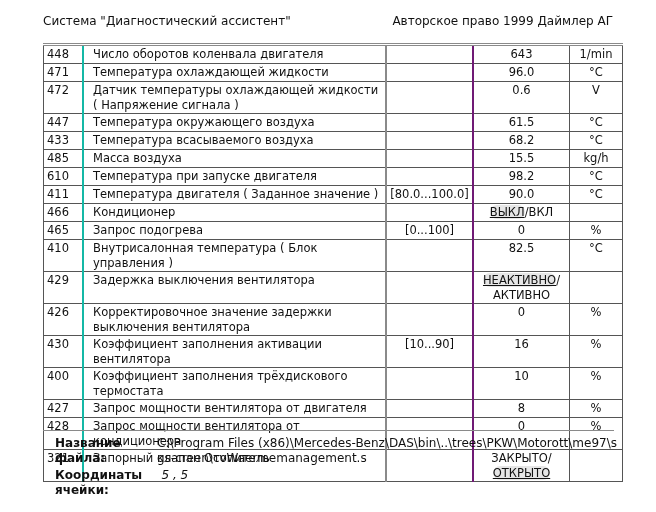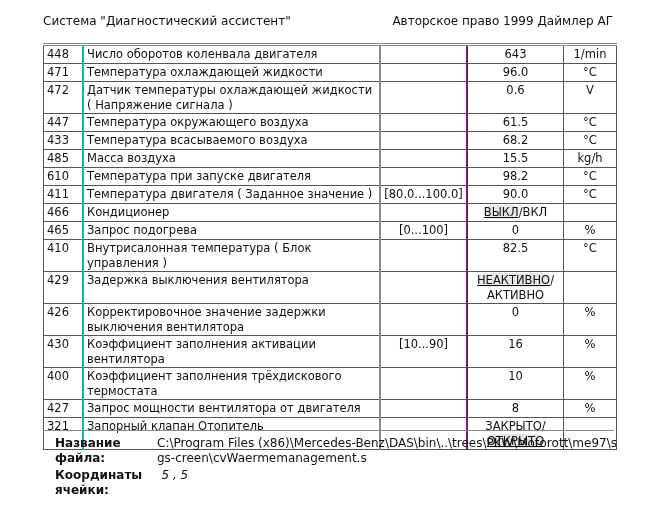--- a/index.html
+++ b/index.html
@@ -48,21 +48,21 @@
     }
     table.params td {
       border: 1px solid #555555;
       padding: 1px 3px 0 3px;
       vertical-align: top;
       font-size: 11.5px;
       line-height: 15px;
       height: 16px;
     }
     table.params td.c-id { text-align: left; width: 32px; border-right: 2px solid #14b8a6; }
-    table.params td.c-name { text-align: left; width: 289px; padding-left: 3px; }
+    table.params td.c-name { text-align: left; width: 289px; padding-left: 9px; }
     table.params td.c-range { text-align: center; width: 79px; border-left: 2px solid #8a8a8a; border-right: 2px solid #701a75; }
     table.params td.c-value { text-align: center; width: 89px; }
     table.params td.c-unit { text-align: center; width: 46px; }
     table.params tr.tall td { height: 29px; }
     .active-state {
       text-decoration: underline;
       background: #e6e6e6;
       border-radius: 7px;
     }
     .footer-sep {
@@ -232,20 +232,27 @@
     </tr>
 
     <tr>
       <td class="c-id">427</td>
       <td class="c-name">Запрос мощности вентилятора от двигателя</td>
       <td class="c-range"></td>
       <td class="c-value">8</td>
       <td class="c-unit">%</td>
     </tr>
 
+    <tr>
+      <td class="c-id">428</td>
+      <td class="c-name">Запрос мощности вентилятора от кондиционера</td>
+      <td class="c-range"></td>
+      <td class="c-value">0</td>
+      <td class="c-unit">%</td>
+    </tr>
 
     <tr class="tall">
       <td class="c-id">321</td>
       <td class="c-name">Запорный клапан Отопитель</td>
       <td class="c-range"></td>
       <td class="c-value"><span>ЗАКРЫТО/ </span><span class="active-state">ОТКРЫТО</span></td>
       <td class="c-unit"></td>
     </tr>
   </tbody>
 </table>

